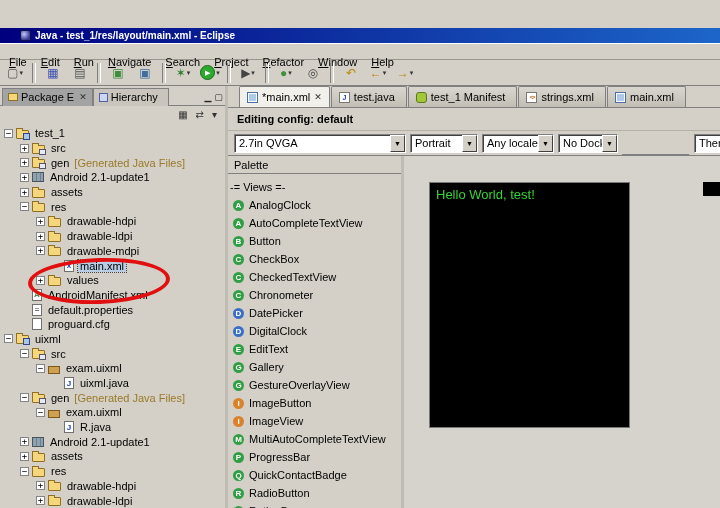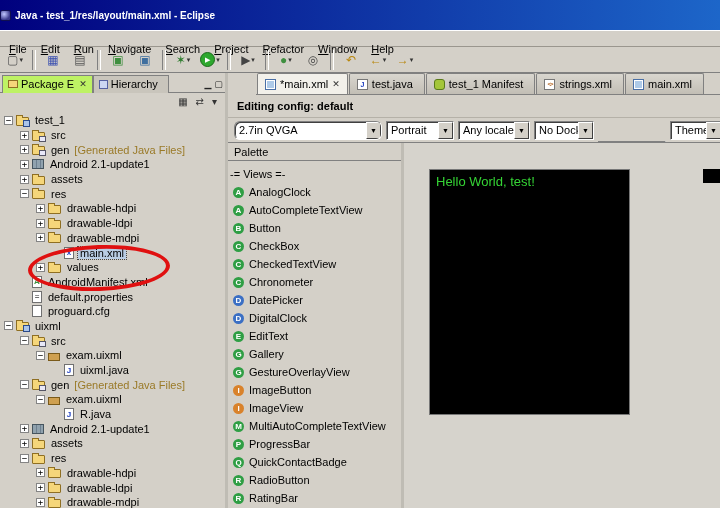--- a/index.html
+++ b/index.html
@@ -7,26 +7,26 @@
   body {
     font-family: "Liberation Sans", sans-serif;
     font-size: 11px;
     color: #000;
     background: #d4d0c8;
     position: relative;
   }
 
   
   .titlebar {
-    height: 30px;
+    height: 15px;
     background: linear-gradient(to right, #00007e, #1d66c9);
     color: #fff;
     display: flex; align-items: center; gap: 4px;
-    padding: 0 0;
-    font-size: 10px; font-weight: bold;
+    padding: 0 20px;
+    font-size: 10px; font-weight: bold; margin-top: 28px;
   }
   .win-icon {
     width: 11px; height: 11px; flex: none;
     background: radial-gradient(circle at 35% 35%, #c0c8ff, #3a3a8c 70%);
     border-radius: 2px; border: 1px solid #101050;
   }
 
   
   .menubar {
     height: 17px;
@@ -87,21 +87,21 @@
   }
   .view-tabs { display: flex; align-items: flex-end; }
   .view-tab {
     display: flex; align-items: center; gap: 3px;
     border: 1px solid #808080; border-bottom: none;
     padding: 2px 5px 3px;
     background: #c9c5bc;
     position: relative; top: 1px;
     white-space: nowrap;
   }
-  .view-tab[data-active="true"] { background: #bef264; }
+  .view-tab[data-active="true"] { background: #a3a3a3; }
   .vt-icon { flex: none; }
   .view-tab[data-icon="package-explorer"] .vt-icon {
     width: 10px; height: 8px; background: #f5d67a; border: 1px solid #8f6f23;
   }
   .view-tab[data-icon="hierarchy"] .vt-icon {
     width: 9px; height: 9px; background: #ccd6f2; border: 1px solid #5560a0;
   }
   .vt-close { font-size: 9px; color: #333; margin-left: 2px; }
   .panel-controls { margin-left: auto; display: flex; gap: 3px; padding-bottom: 3px; }
   .pc-btn { font-size: 9px; color: #222; line-height: 1; }
@@ -177,25 +177,24 @@
   .tree-row[data-icon="properties"] .tree-icon::after { content: "="; color: #707070; }
   .tlabel { padding: 0 2px; }
   .tree-row[data-selected="true"] .tlabel { background: #b9cde4; outline: 1px dotted #444; }
   .tsuffix { color: #9a7a28; margin-left: 3px; }
 
   
   .right-panel { flex: 1; min-width: 0; display: flex; flex-direction: column; overflow: hidden; }
   .editor-tabs {
     height: 22px; flex: none;
     display: flex; align-items: flex-end; gap: 1px;
-    padding: 1px 0 0 1px;
+    padding: 1px 0 0 11px;
     background: #d4d0c8;
     border-bottom: 1px solid #808080;
     overflow: hidden;
-    margin-left: 28px;
   }
   .ed-tab {
     height: 21px;
     display: flex; align-items: center; gap: 4px;
     padding: 0 7px;
     border: 1px solid #808080; border-bottom: none;
     border-radius: 2px 2px 0 0;
     background: linear-gradient(#d9d6cf, #c2beb5);
     white-space: nowrap;
   }
@@ -230,21 +229,21 @@
     overflow: hidden;
   }
   .combo {
     height: 19px; flex: none;
     display: flex;
     background: #fff;
     border: 1px solid; border-color: #808080 #fff #fff #808080;
     box-shadow: inset 1px 1px 0 #404040;
     overflow: hidden;
   }
-  .combo:nth-of-type(1) { width: 148px; border-radius: 6px; }
+  .combo:nth-of-type(1) { width: 172px; }
   .combo:nth-of-type(2) { width: 68px; }
   .combo:nth-of-type(3) { width: 72px; }
   .combo:nth-of-type(4) { width: 60px; }
   .combo:nth-of-type(5) { width: 68px; margin-top: 40px; }
   .combo:nth-of-type(6) { width: 52px; }
   .combo-value { flex: 1; padding: 2px 2px 0 4px; white-space: nowrap; overflow: hidden; }
   .combo-arrow {
     width: 15px; flex: none;
     background: #d4d0c8;
     border: 1px solid; border-color: #fff #404040 #404040 #fff;

